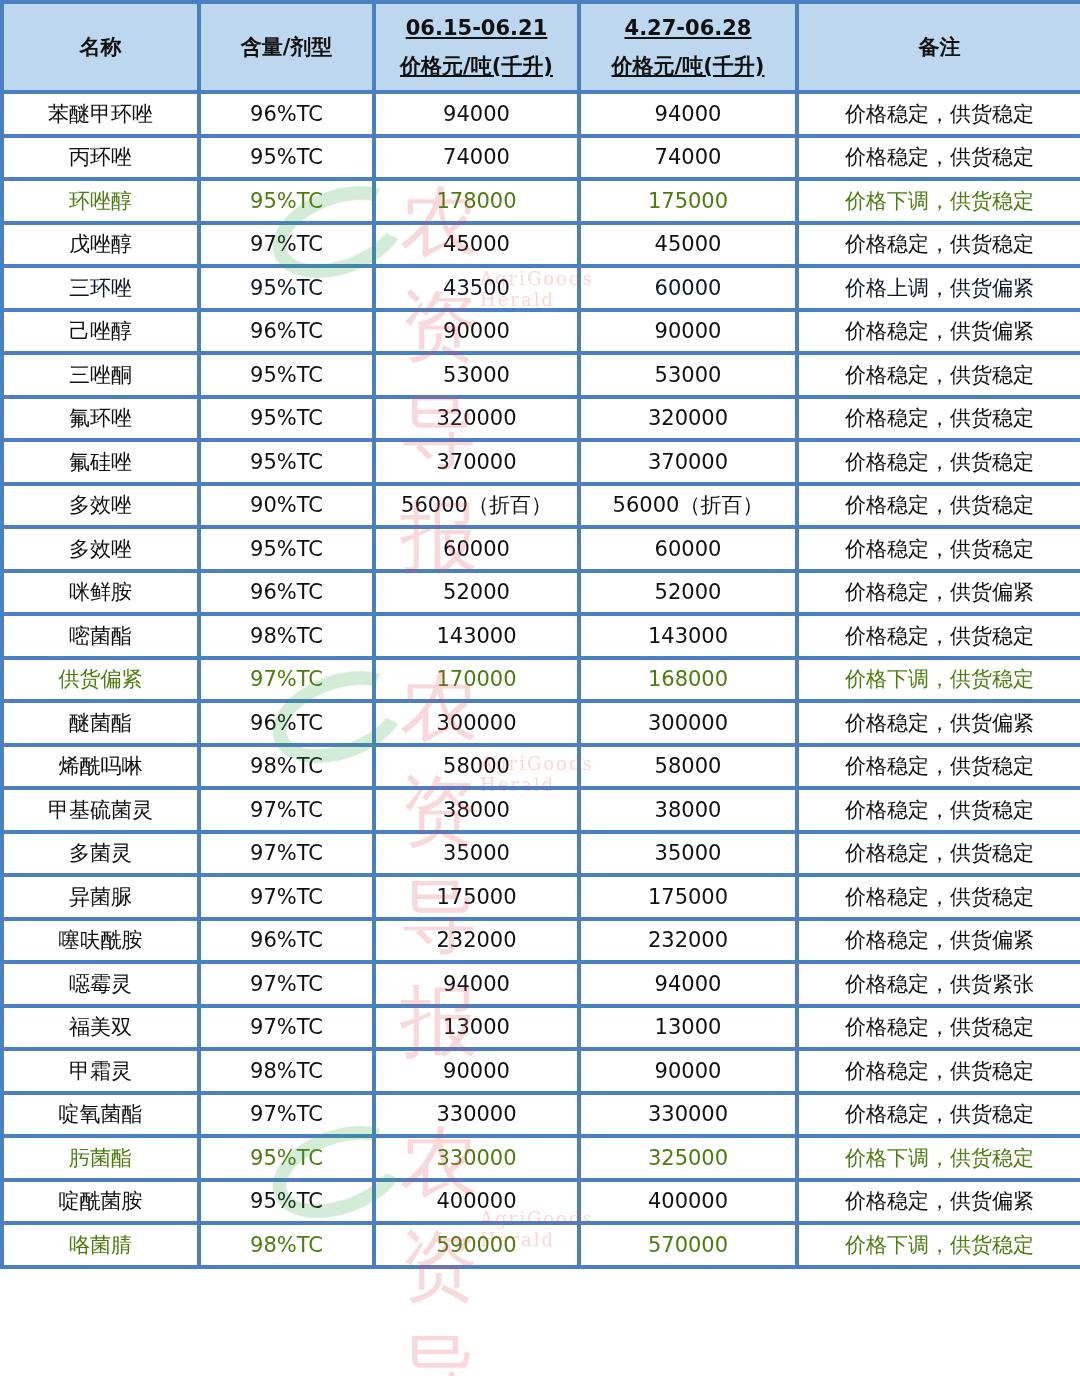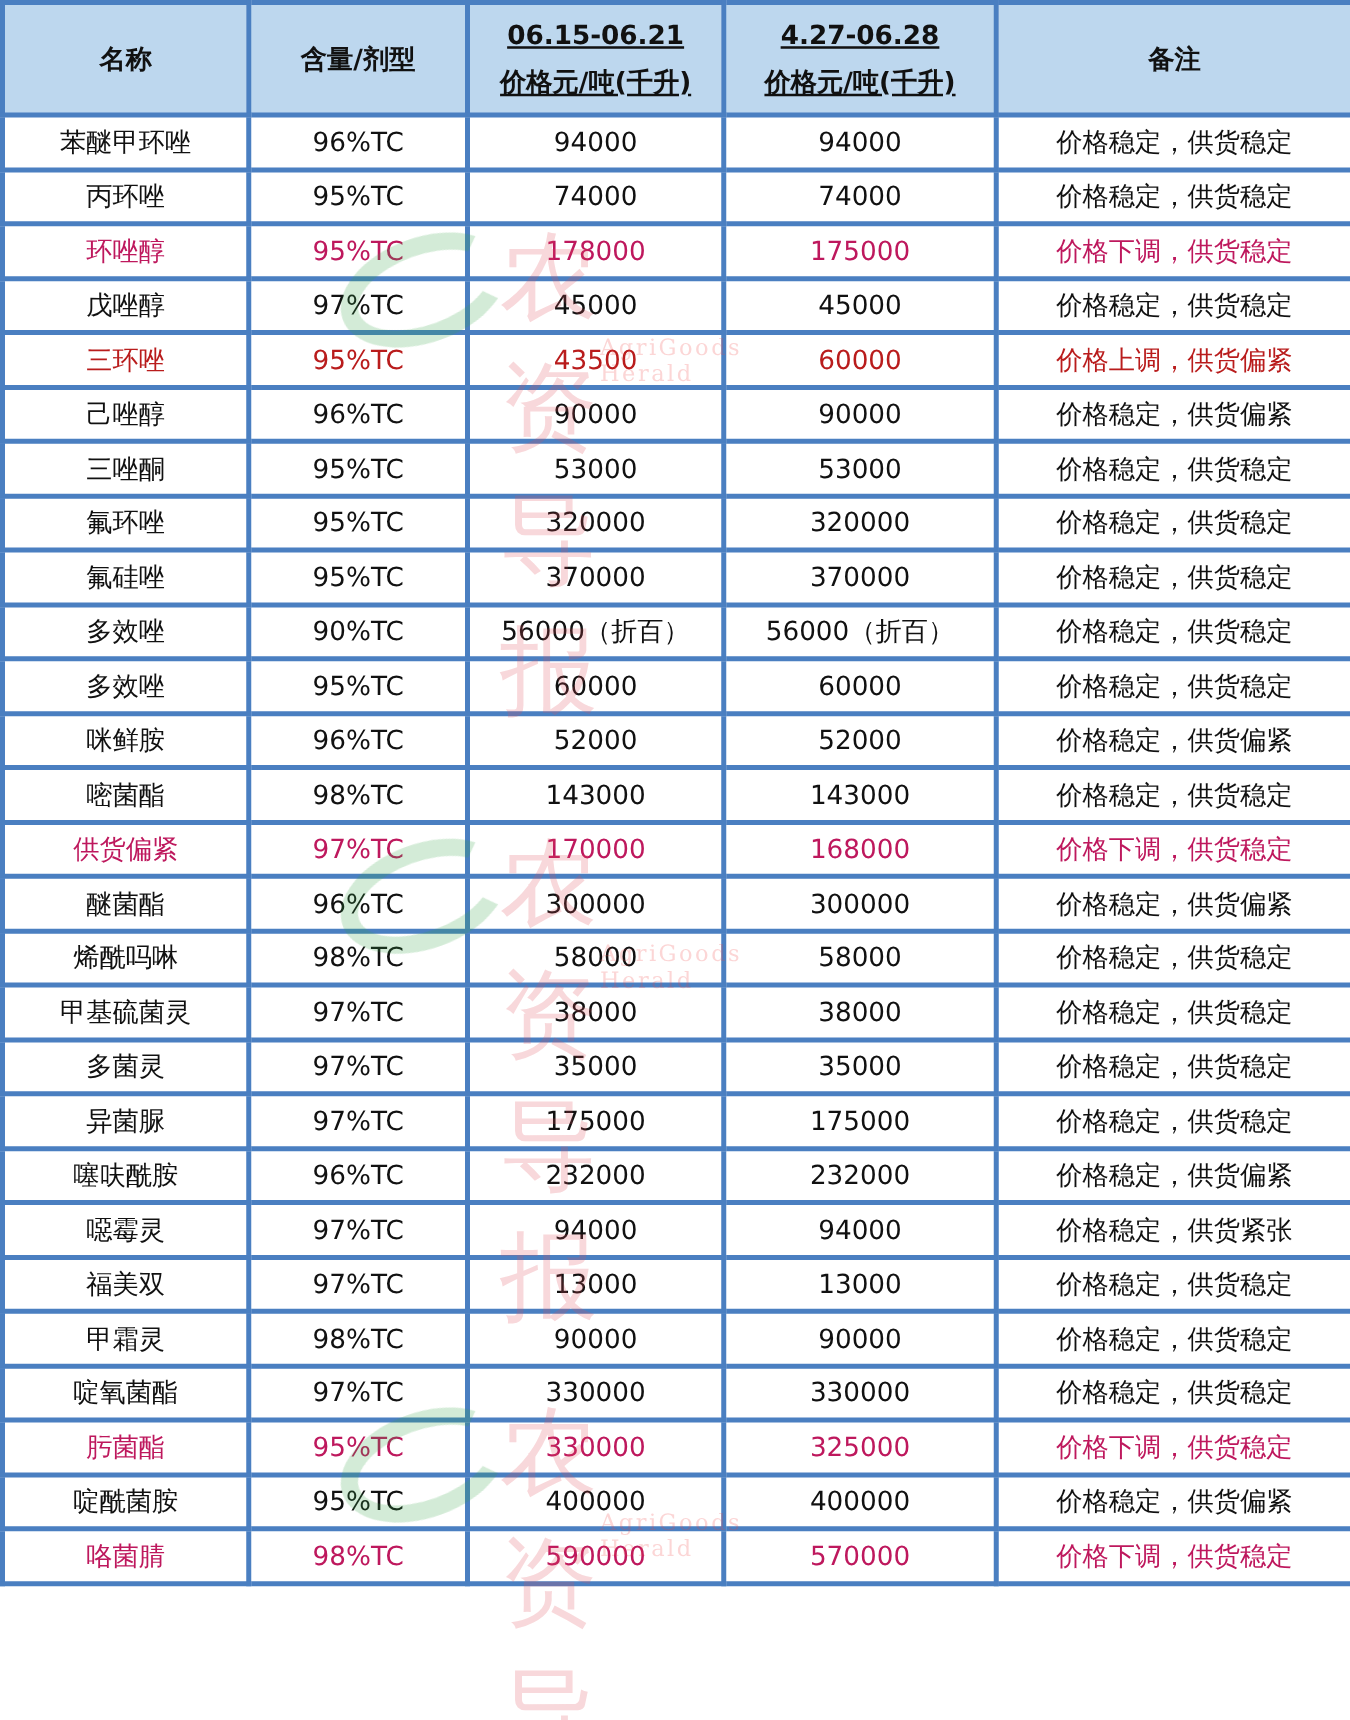--- a/index.html
+++ b/index.html
@@ -15,22 +15,22 @@
     padding: 0; overflow: hidden; white-space: nowrap;
   }
   .price-table thead th {
     background: #bdd7ee; color: #111; font-weight: bold; font-size: 21px;
     height: 86px; line-height: 38px;
   }
   .price-table thead th .sub { display: block; text-decoration: underline; }
   .price-table tbody td {
     height: 39.5px; font-size: 21px; color: #111; background: transparent;
   }
-  .price-table tbody tr.down td { color: #be185d; }
-  .price-table tbody tr.up td { color: #b91c1c; }
+  .price-table tbody tr.down td { color: #4d7c0f; }
+  .price-table tbody tr.up td { color: #0f172a; }
   col.c1 { width: 197px; } col.c2 { width: 175px; } col.c3 { width: 205px; }
   col.c4 { width: 218px; } col.c5 { width: 285px; }
 
   .watermark {
     position: absolute; pointer-events: none; opacity: 0.22; z-index: 2;
   }
   .watermark .logo {
     position: absolute; left: 0; top: 20px; width: 110px; height: 56px;
     border-radius: 50%; border: 14px solid #3aa64a; border-right-color: transparent;
     transform: rotate(-20deg);

